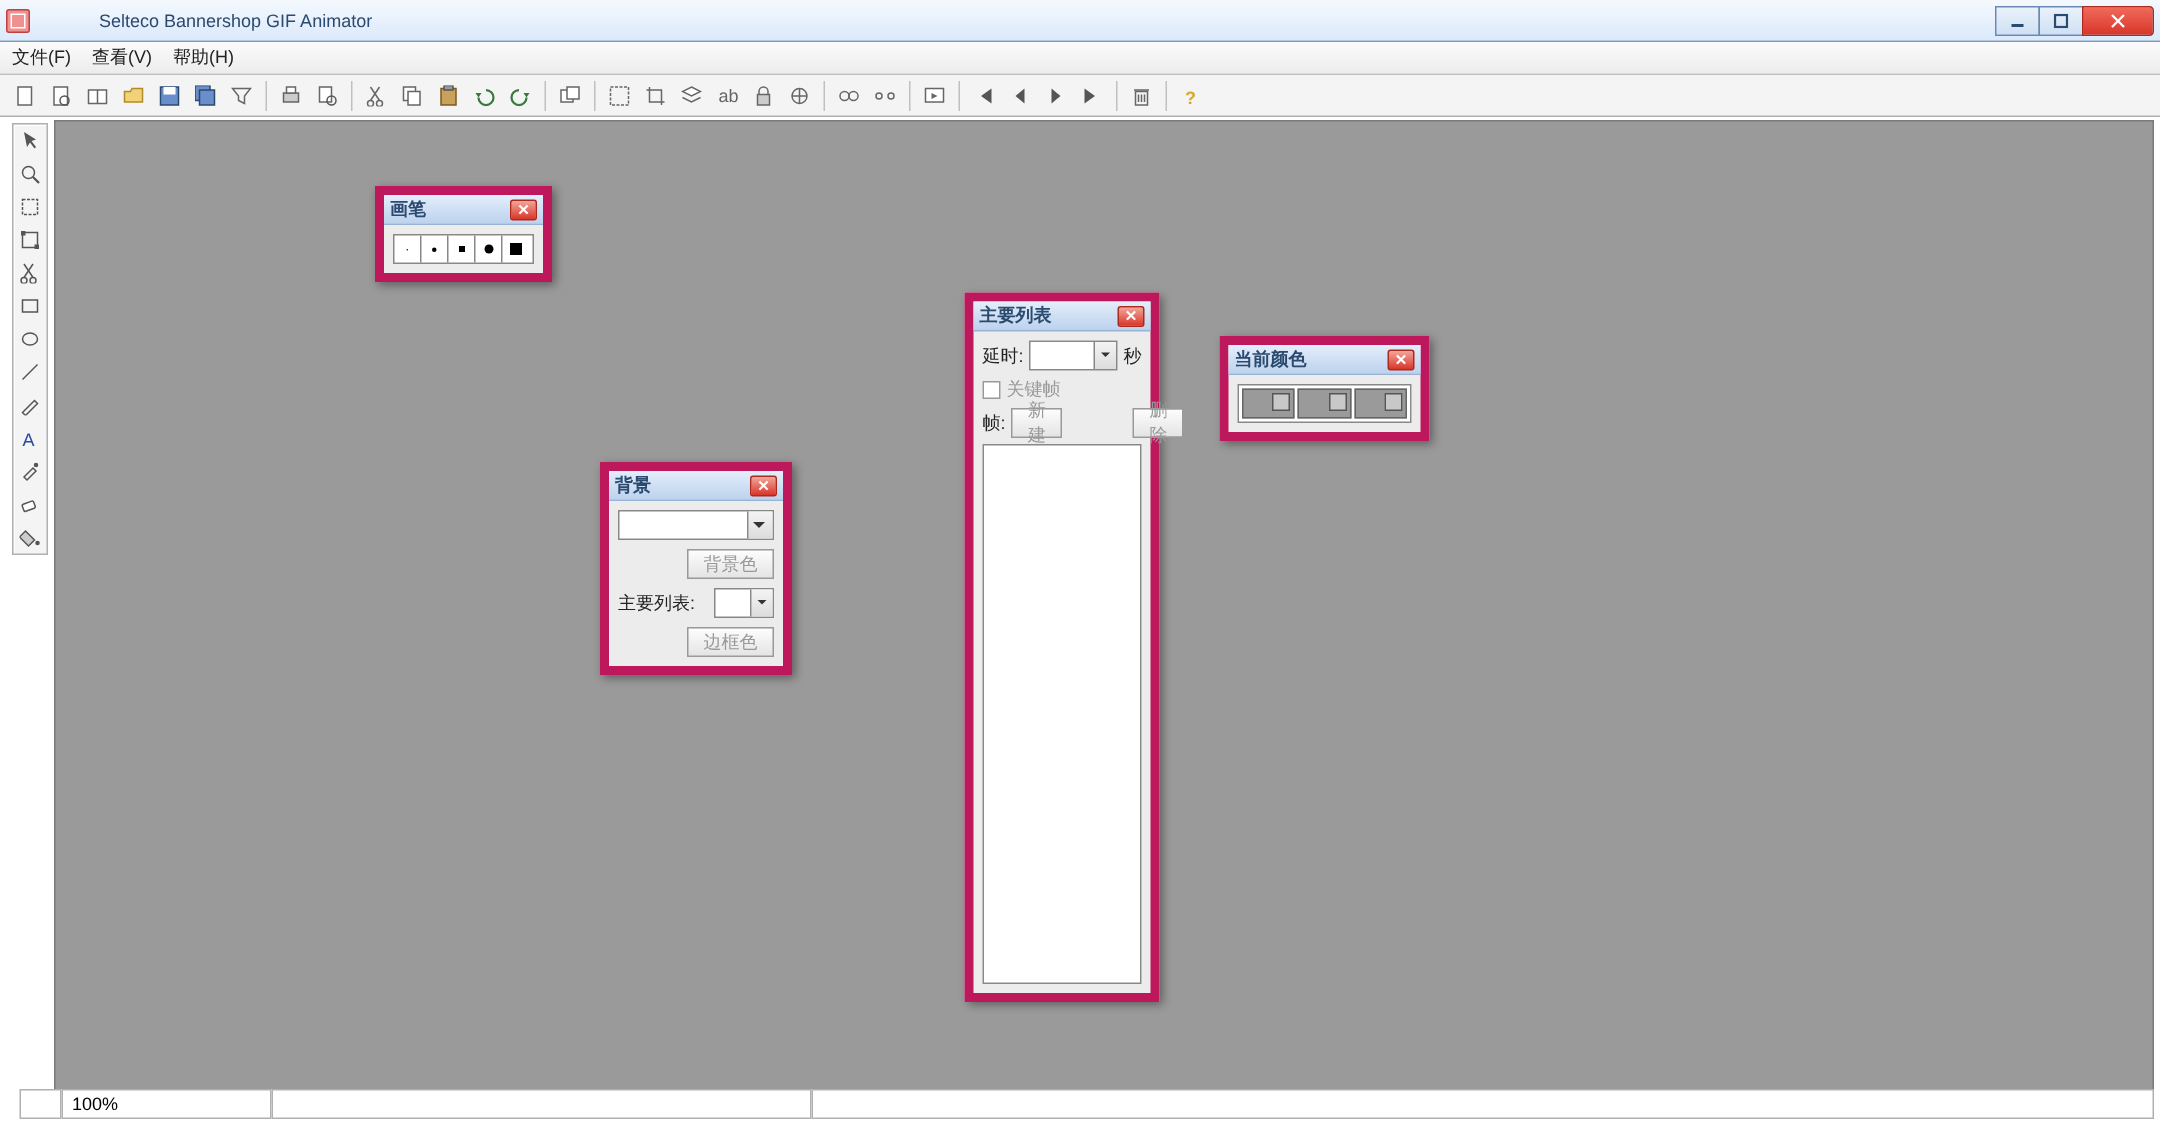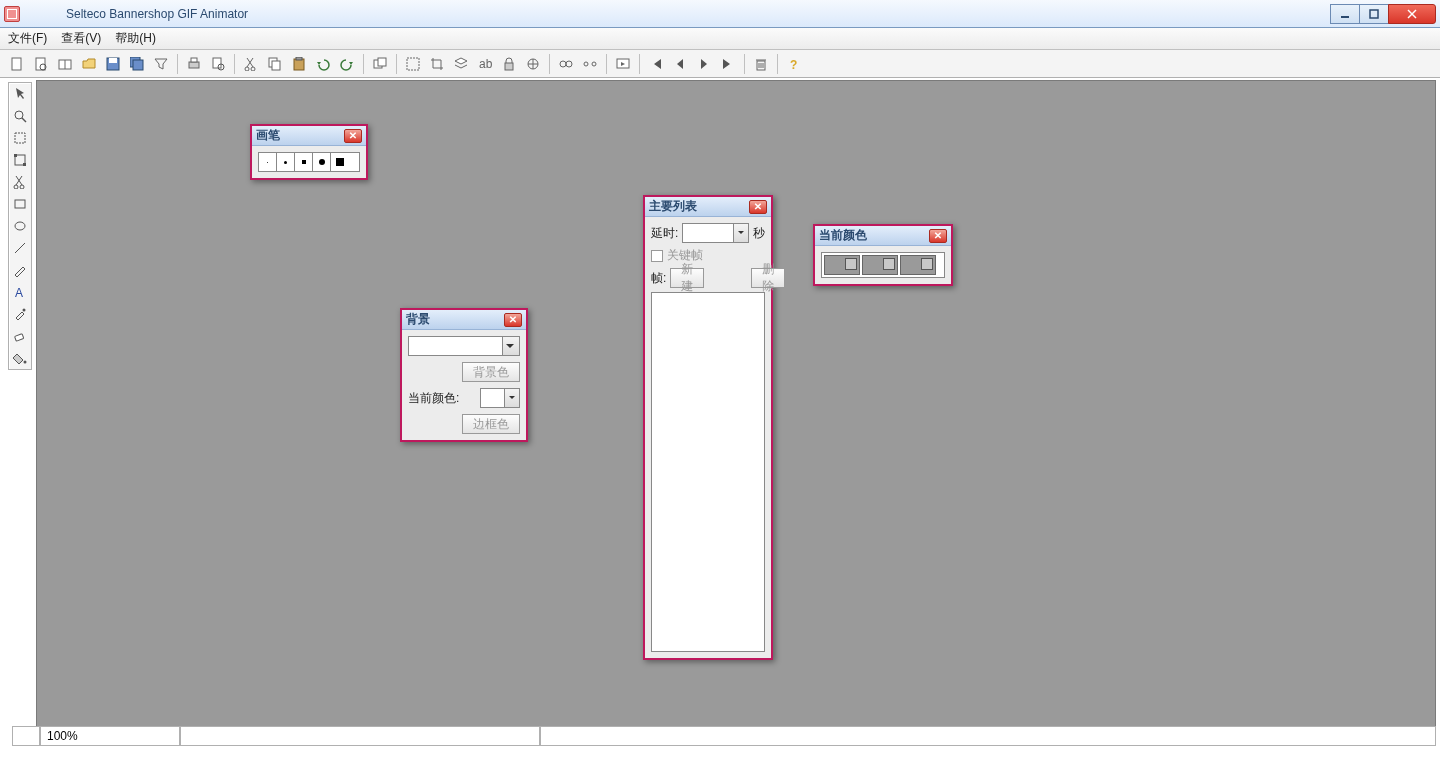--- a/index.html
+++ b/index.html
@@ -25,29 +25,29 @@
 .tsep { width:1px; height:20px; background:#c0c0c0; margin:0 3px;}
 
 
 .sidebox { position:absolute; left:8px; top:82px; width:24px; background:#f4f4f4; border:1px solid #b0b0b0; display:flex; flex-direction:column; box-shadow:1px 1px 0 #fff inset;}
 .sbtn { width:22px; height:22px; display:flex; align-items:center; justify-content:center; color:#555;}
 
 
 .workspace { position:absolute; left:36px; top:80px; right:4px; bottom:24px; background:#9a9a9a; border:1px solid #7a7a7a;}
 
 
-.statusbar { position:absolute; left:12px; right:4px; bottom:2px; height:32px; display:flex; gap:0;}
+.statusbar { position:absolute; left:0; right:4px; bottom:2px; height:32px; display:flex; gap:0;padding-left:13px;}
 .statuscell { border:1px solid #b0b0b0; background:#fff; height:20px; padding:1px 6px; display:flex; align-items:center;}
 .sc1 { width:28px;}
 .sc2 { width:140px;}
 .sc3 { width:360px;}
 .sc4 { flex:1;}
 
 
-.panel { position:absolute; background:#ececec; border:2px solid #be185d; box-shadow: 2px 2px 6px rgba(0,0,0,.4);}
+.panel { position:absolute; background:#ececec; border:6px solid #be185d; box-shadow: 2px 2px 6px rgba(0,0,0,.4);}
 .panel .ptitle { height:20px; background:linear-gradient(#e4eefb,#bcd2ed); border-bottom:1px solid #98b3d6; display:flex; align-items:center; padding:0 4px; color:#2b4a6f; font-weight:bold;}
 .panel .pclose { margin-left:auto; width:18px; height:14px; background:linear-gradient(#f2a69a,#d9362a); border:1px solid #aa2a20; display:flex; align-items:center; justify-content:center; color:#fff; font-size:10px; border-radius:2px;}
 .panel .pbody { padding:6px; }
 
 
 .brush-row { display:flex; border:1px solid #888; background:#fff;}
 .brush-cell { width:18px; height:18px; border-right:1px solid #888; display:flex; align-items:center; justify-content:center;}
 .brush-cell:last-child{border-right:none;}
 .dot { background:#000; border-radius:50%;}
 .sq { background:#000;}
@@ -403,21 +403,21 @@
     <div class="pclose">✕</div>
   </div>
   <div class="pbody">
     <div class="bg-row">
       <div class="combo"></div>
     </div>
     <div class="bg-row" style="justify-content:flex-end;">
       <span class="btn dis">背景色</span>
     </div>
     <div class="bg-row">
-      <span class="fl-label">当前颜色:</span>
+      <span class="fl-label">主要列表:</span>
       <div class="numbox" style="margin-left:auto;"></div>
     </div>
     <div class="bg-row" style="justify-content:flex-end; margin-bottom:0;">
       <span class="btn dis">边框色</span>
     </div>
   </div>
 </div>
 
 <div class="panel" style="left:643px; top:195px; width:130px;">
   <div class="ptitle">

